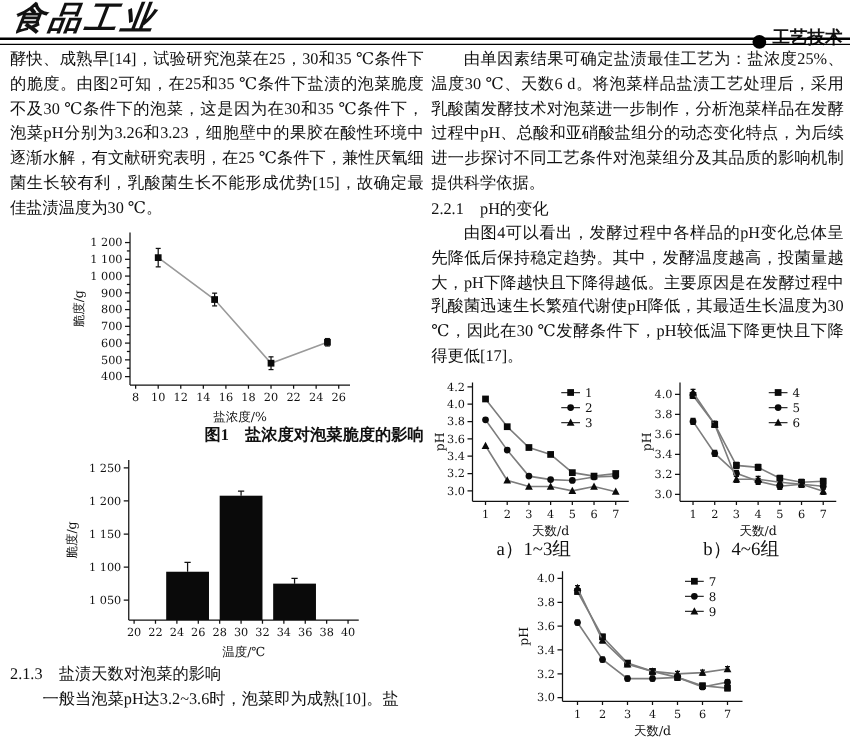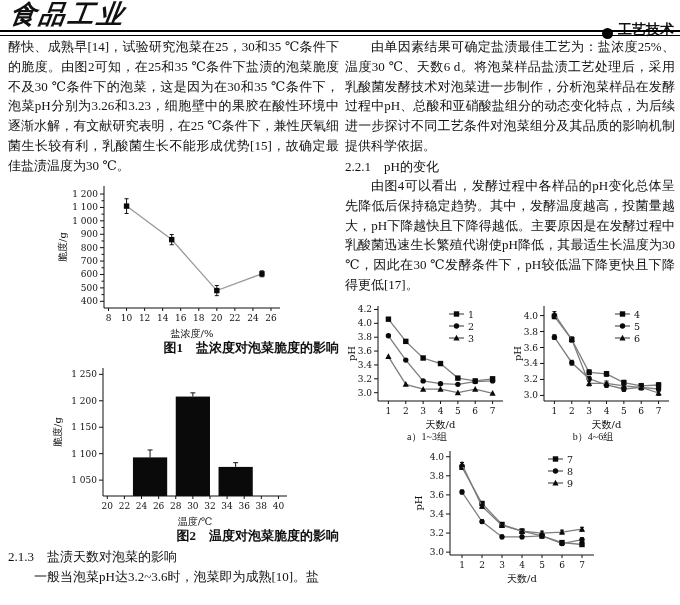--- a/index.html
+++ b/index.html
@@ -13,21 +13,21 @@
   .rule{position:absolute;left:0;right:0;top:30px;height:3px;border-top:2px solid #000;border-bottom:1px solid #000;}
   .col{position:absolute;top:37px;}
   .col.left{left:8px;width:331px;}
   .col.right{left:345px;width:330px;}
   p.body{margin:0;font-size:13px;line-height:1.52;text-align:justify;}
   .indent{text-indent:2em;}
   .heading{margin:1px 0 0 0;font-size:13px;line-height:1.5;}
   figure{margin:0;}
   .figwrap{text-align:center;margin-top:5px;}
   .figcap{font-size:13px;font-weight:bold;text-align:right;margin:0 0 2px 0;line-height:1.3;}
-  .subcap{font-size:10px;text-align:center;margin:0;line-height:1.2;}
+  .subcap{font-size:15px;text-align:center;margin:0;line-height:1.2;}
   .charts-row{display:flex;justify-content:space-between;margin-top:6px;}
   .charts-row figure{width:164px;}
   .fig-c{width:196px;margin:2px auto 0 auto;}
   svg{display:block;margin:0 auto;}
   svg text{font-family:"DejaVu Serif","Liberation Serif",serif;fill:#111;}
   svg .tk{font-size:9px;}
   svg .al{font-size:10px;}
   svg .lg{font-size:9.5px;}
 </style>
 </head>
@@ -161,21 +161,20 @@
           <rect x="81.95348837209302" y="95.38842975206612" width="34.23255813953489" height="38.611570247933884" fill="#0a0a0a"></rect>
           <line x1="99.06976744186046" y1="95.38842975206612" x2="99.06976744186046" y2="87.98347107438016" stroke="#111" stroke-width="1"></line>
           <line x1="96.56976744186046" y1="87.98347107438016" x2="101.56976744186046" y2="87.98347107438016" stroke="#111" stroke-width="1"></line>
           <rect x="124.74418604651163" y="34.561983471074385" width="34.23255813953489" height="99.43801652892562" fill="#0a0a0a"></rect>
           <line x1="141.86046511627907" y1="34.561983471074385" x2="141.86046511627907" y2="30.859504132231407" stroke="#111" stroke-width="1"></line>
           <line x1="139.36046511627907" y1="30.859504132231407" x2="144.36046511627907" y2="30.859504132231407" stroke="#111" stroke-width="1"></line>
           <rect x="167.53488372093022" y="104.9090909090909" width="34.23255813953489" height="29.090909090909093" fill="#0a0a0a"></rect>
           <line x1="184.65116279069767" y1="104.9090909090909" x2="184.65116279069767" y2="100.67768595041322" stroke="#111" stroke-width="1"></line>
           <line x1="182.15116279069767" y1="100.67768595041322" x2="187.15116279069767" y2="100.67768595041322" stroke="#111" stroke-width="1"></line>
         </svg>
-      <figcaption class="figcap">图2　温度对泡菜脆度的影响</figcaption>
     </figure>
 
     <p class="heading">2.1.3　盐渍天数对泡菜的影响</p>
     <p class="body indent">一般当泡菜pH达3.2~3.6时，泡菜即为成熟[10]。盐</p>
   </div>
 
   <div class="col right">
     <p class="body indent">由单因素结果可确定盐渍最佳工艺为：盐浓度25%、温度30 ℃、天数6 d。将泡菜样品盐渍工艺处理后，采用乳酸菌发酵技术对泡菜进一步制作，分析泡菜样品在发酵过程中pH、总酸和亚硝酸盐组分的动态变化特点，为后续进一步探讨不同工艺条件对泡菜组分及其品质的影响机制提供科学依据。</p>
     <p class="heading">2.2.1　pH的变化</p>
     <p class="body indent">由图4可以看出，发酵过程中各样品的pH变化总体呈先降低后保持稳定趋势。其中，发酵温度越高，投菌量越大，pH下降越快且下降得越低。主要原因是在发酵过程中乳酸菌迅速生长繁殖代谢使pH降低，其最适生长温度为30 ℃，因此在30 ℃发酵条件下，pH较低温下降更快且下降得更低[17]。</p>

